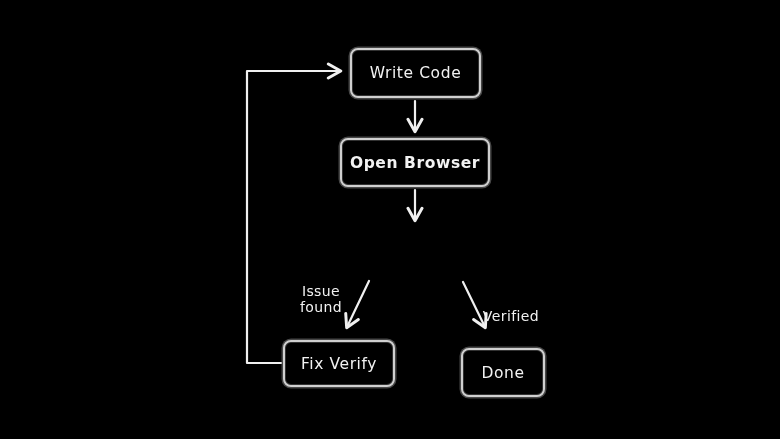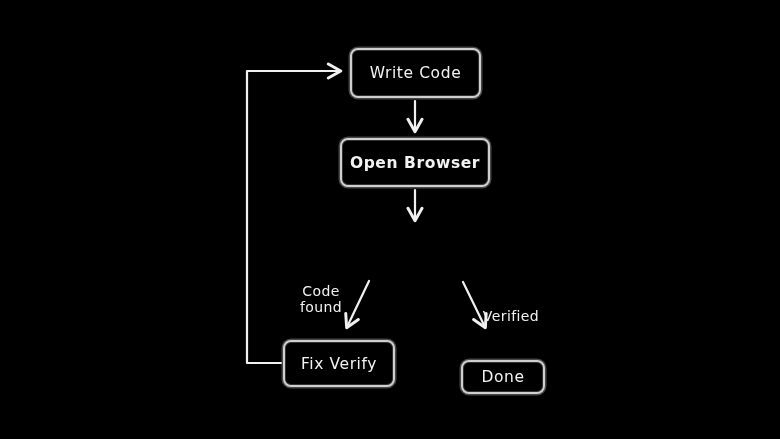--- a/index.html
+++ b/index.html
@@ -34,21 +34,21 @@
     font-size: 15.5px;
     letter-spacing: 0.6px;
     background: #000000;
     box-sizing: border-box;
     white-space: nowrap;
   }
   .node-write-code  { left: 350px; top:  48px; width: 131px; height: 50px; }
   .node-open-browser{ left: 340px; top: 138px; width: 150px; height: 49px; font-weight: bold; }
   .node-verify-ui   { left: 358px; top: 227px; width: 113px; height: 51px; }
   .node-fix-issue   { left: 283px; top: 340px; width: 112px; height: 47px; }
-  .node-done        { left: 461px; top: 360px; width:  84px; height: 34px; }
+  .node-done        { left: 461px; top: 348px; width:  84px; height: 49px; }
   .edge-label {
     position: absolute;
     color: #f2f2f2;
     font-size: 14px;
     letter-spacing: 0.4px;
     text-align: center;
     line-height: 1.15;
     white-space: nowrap;
   }
   .label-issue-found { left: 288px; top: 283px; width: 66px; }
@@ -88,19 +88,19 @@
 
   <div class="node node-fix-issue">
     <span>Fix Verify</span>
   </div>
 
   <div class="node node-done">
     <span>Done</span>
   </div>
 
   <div class="edge-label label-issue-found">
-    <div>Code</div>
+    <div>Issue</div>
     <div>found</div>
   </div>
 
   <div class="edge-label label-verified">Verified</div>
 
 </div>
 
 </body></html>

